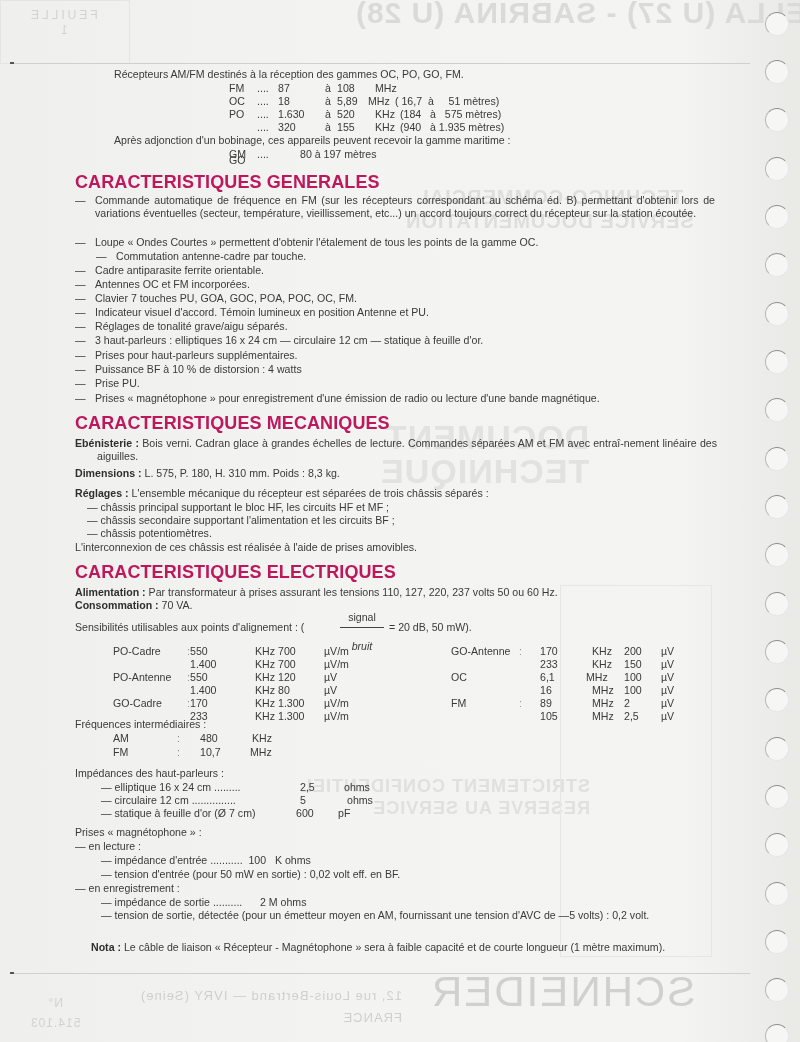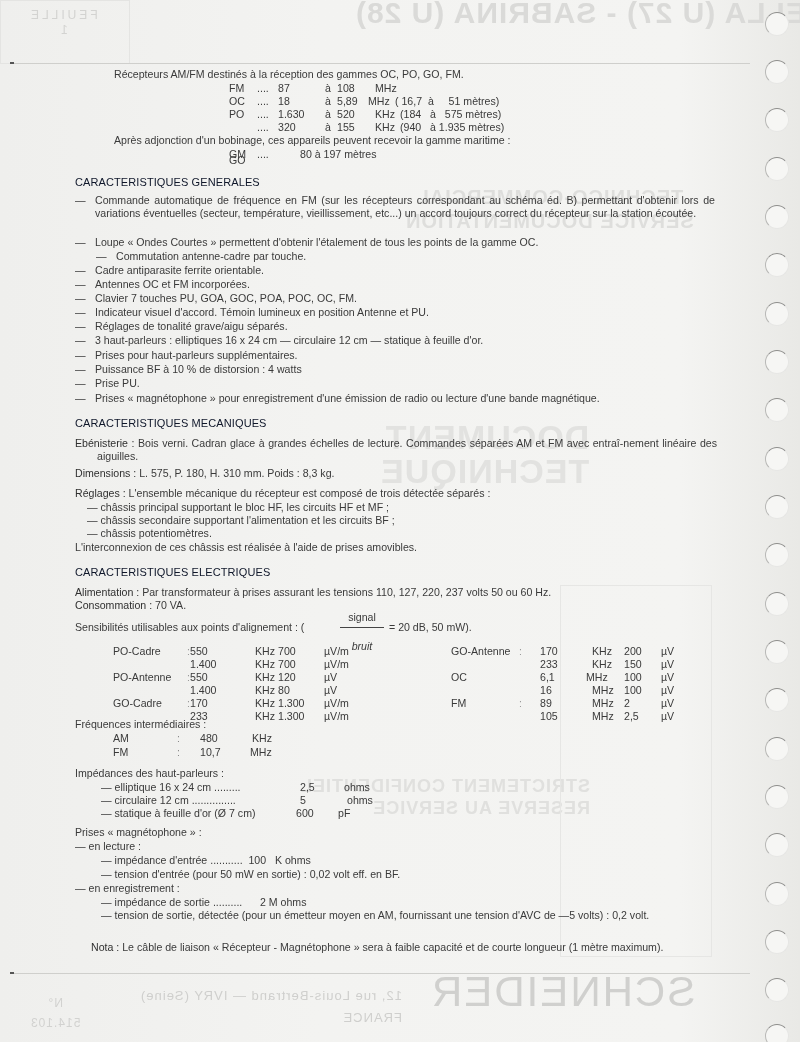--- a/index.html
+++ b/index.html
@@ -32,22 +32,22 @@
 
   .hole {
     position: absolute; width: 22px; height: 22px; border-radius: 50%;
     border-top: 1.5px solid #8e8e8c; border-left: 1px solid #b8b8b6;
     border-right: 1px solid #e6e6e4; border-bottom: 1px solid #e6e6e4;
     background: #f6f6f4; left: 765px;
   }
 
   .content { position: absolute; left: 0; top: 0; width: 800px; }
   .abs { position: absolute; white-space: nowrap; }
-  .h2 { font-weight: normal; font-size: 11px; color: #0f172a; letter-spacing: 0.1px; }
-  .b { font-weight: normal; color: #2f2f2f; }
+  .h2 { font-weight: bold; font-size: 18px; color: #be185d; letter-spacing: 0.1px; }
+  .b { font-weight: bold; color: #2f2f2f; }
   .dash-item { position: absolute; left: 75px; width: 620px; white-space: normal; padding-left: 20px; text-indent: -20px; text-align: justify; }
   .dash-item .dash { display: inline-block; width: 20px; text-indent: 0; }
   .para { position: absolute; left: 75px; width: 620px; text-align: justify; white-space: normal; }
   .hang { padding-left: 22px; text-indent: -22px; }
   .r { display: inline-block; }
   .cell { position: absolute; white-space: nowrap; }
   .frac { position: absolute; text-align: center; }
   .frac-line { position: absolute; height: 1px; background: #444; }
 </style>
 </head>
@@ -149,21 +149,21 @@
   <div class="dash-item" style="top:320px;"><span class="dash">—</span><span>Réglages de tonalité grave/aigu séparés.</span></div>
   <div class="dash-item" style="top:334px;"><span class="dash">—</span><span>3 haut-parleurs : elliptiques 16 x 24 cm — circulaire 12 cm — statique à feuille d'or.</span></div>
   <div class="dash-item" style="top:349px;"><span class="dash">—</span><span>Prises pour haut-parleurs supplémentaires.</span></div>
   <div class="dash-item" style="top:363px;"><span class="dash">—</span><span>Puissance BF à 10 % de distorsion : 4 watts</span></div>
   <div class="dash-item" style="top:377px;"><span class="dash">—</span><span>Prise PU.</span></div>
   <div class="dash-item" style="top:392px;"><span class="dash">—</span><span>Prises « magnétophone » pour enregistrement d'une émission de radio ou lecture d'une bande magnétique.</span></div>
 
   <div class="abs h2" style="left:75px;top:417px;">CARACTERISTIQUES MECANIQUES</div>
   <div class="para hang" style="top:437px;"><span class="b">Ebénisterie :</span> <span>Bois verni. Cadran glace à grandes échelles de lecture. Commandes séparées AM et FM avec entraî-nement linéaire des aiguilles.</span></div>
   <div class="para" style="top:467px;"><span class="b">Dimensions :</span> <span>L. 575, P. 180, H. 310 mm. Poids : 8,3 kg.</span></div>
-  <div class="para" style="top:487px;"><span class="b">Réglages :</span> <span>L'ensemble mécanique du récepteur est composé de trois détectée séparés :</span></div>
+  <div class="para" style="top:487px;"><span class="b">Réglages :</span> <span>L'ensemble mécanique du récepteur est séparées de trois châssis séparés :</span></div>
   <div class="abs" style="left:87px;top:501px;">— châssis principal supportant le bloc HF, les circuits HF et MF ;</div>
   <div class="abs" style="left:87px;top:514px;">— châssis secondaire supportant l'alimentation et les circuits BF ;</div>
   <div class="abs" style="left:87px;top:527px;">— châssis potentiomètres.</div>
   <div class="abs" style="left:75px;top:541px;">L'interconnexion de ces châssis est réalisée à l'aide de prises amovibles.</div>
 
   <div class="abs h2" style="left:75px;top:566px;">CARACTERISTIQUES ELECTRIQUES</div>
   <div class="abs" style="left:75px;top:586px;"><span class="b">Alimentation :</span> <span>Par transformateur à prises assurant les tensions 110, 127, 220, 237 volts 50 ou 60 Hz.</span></div>
   <div class="abs" style="left:75px;top:599px;"><span class="b">Consommation :</span> <span>70 VA.</span></div>
 
   <div class="abs" style="left:75px;top:621px;">Sensibilités utilisables aux points d'alignement : (</div>

